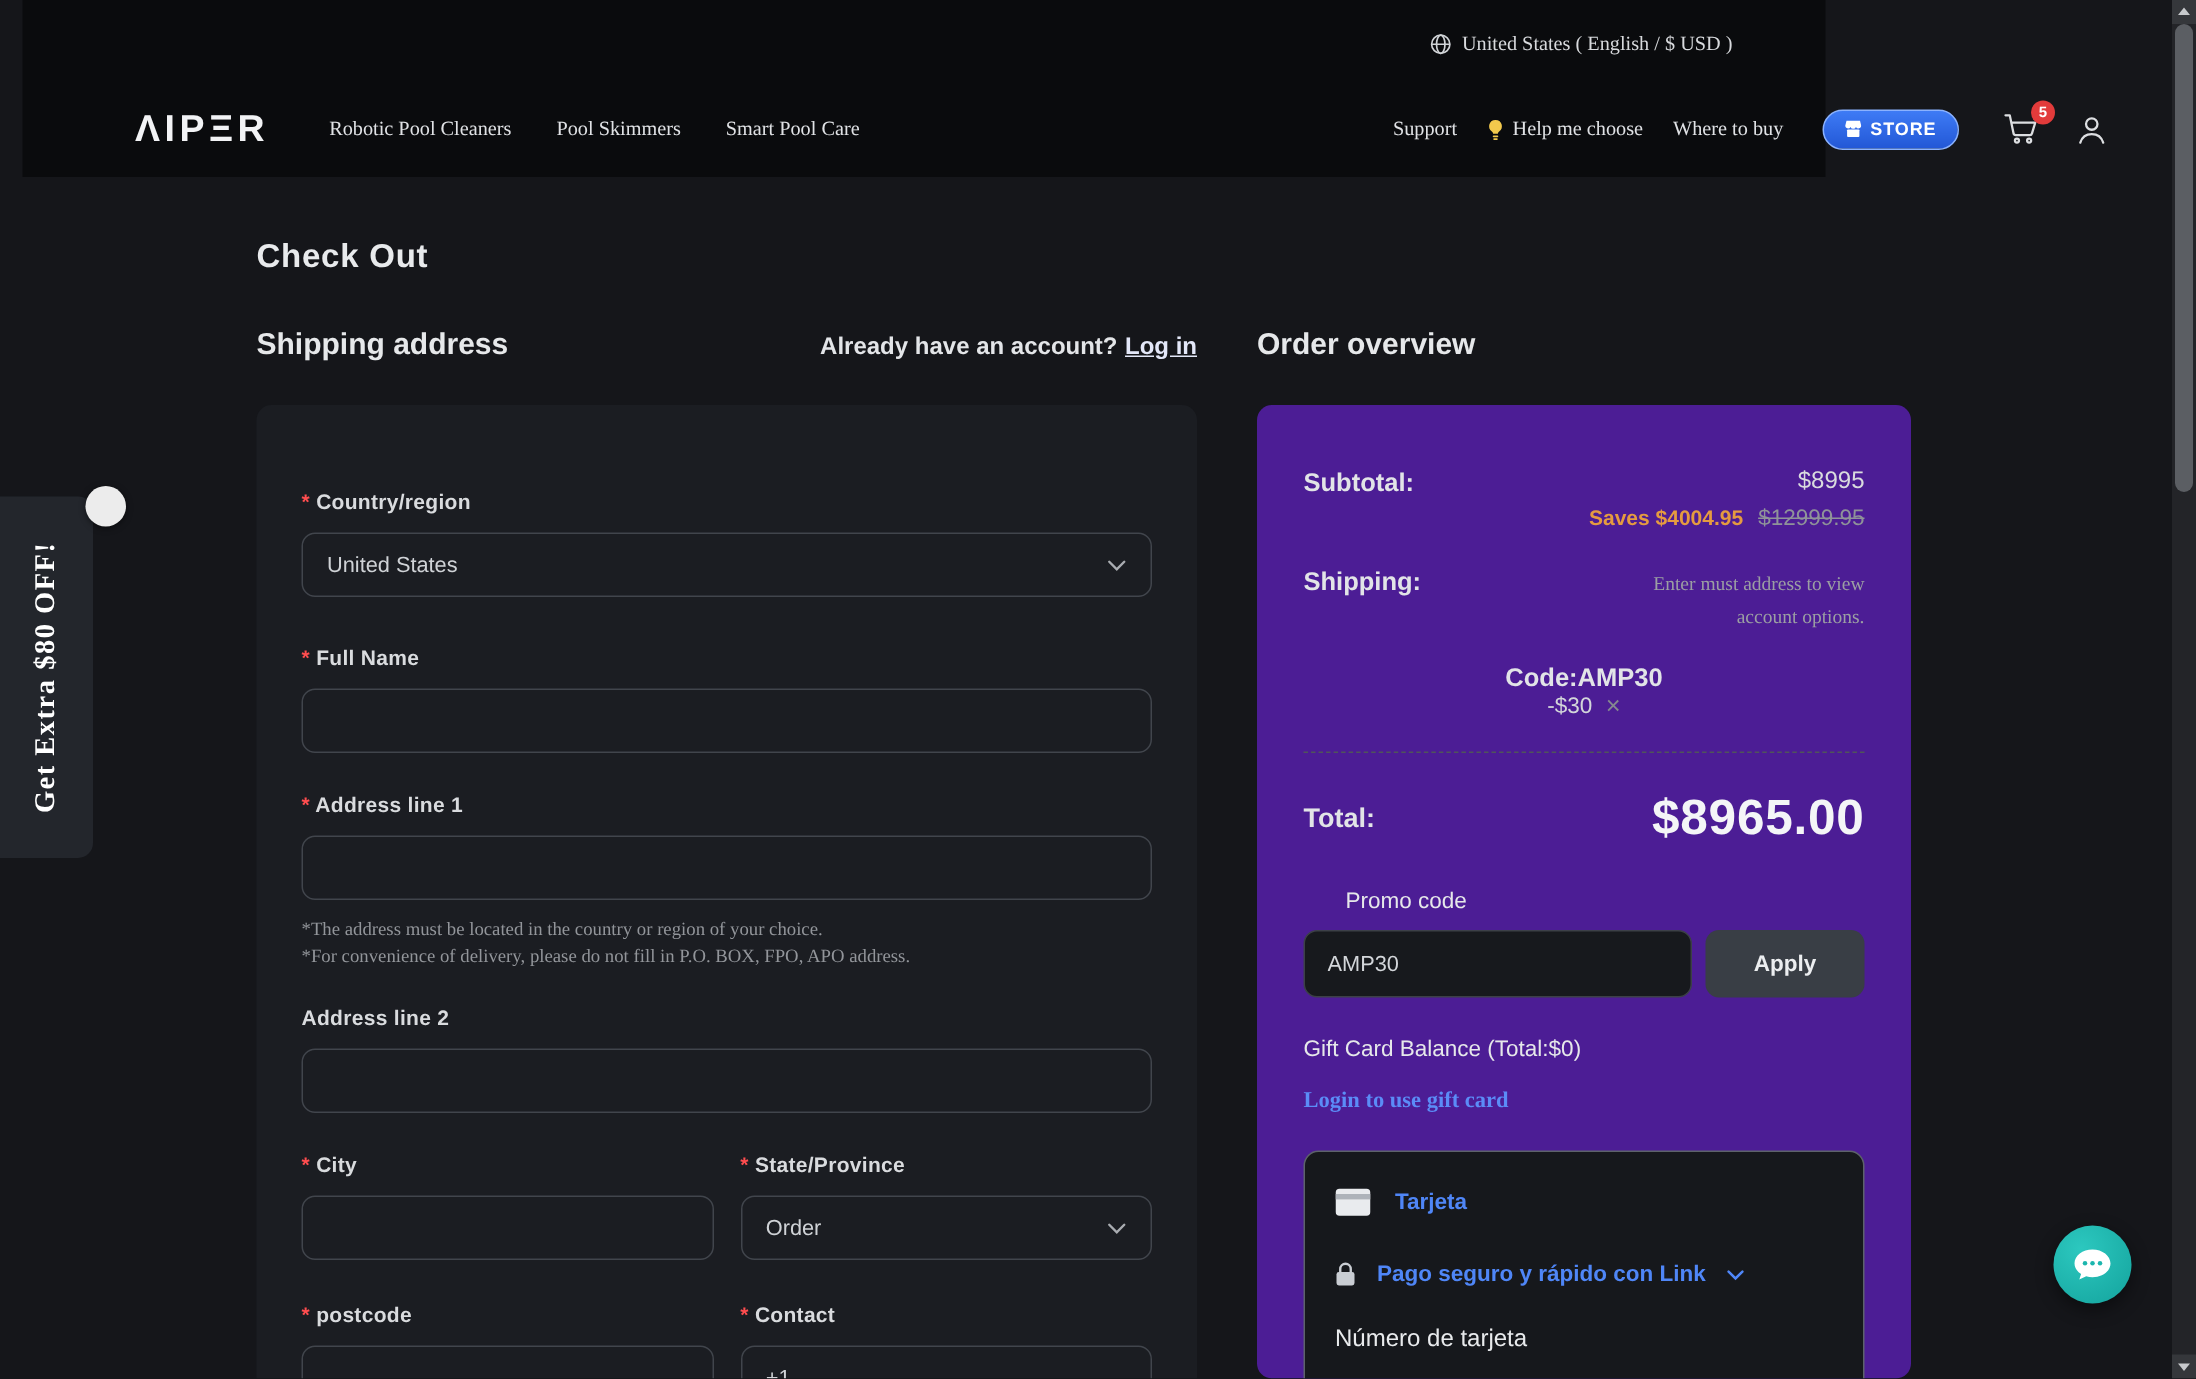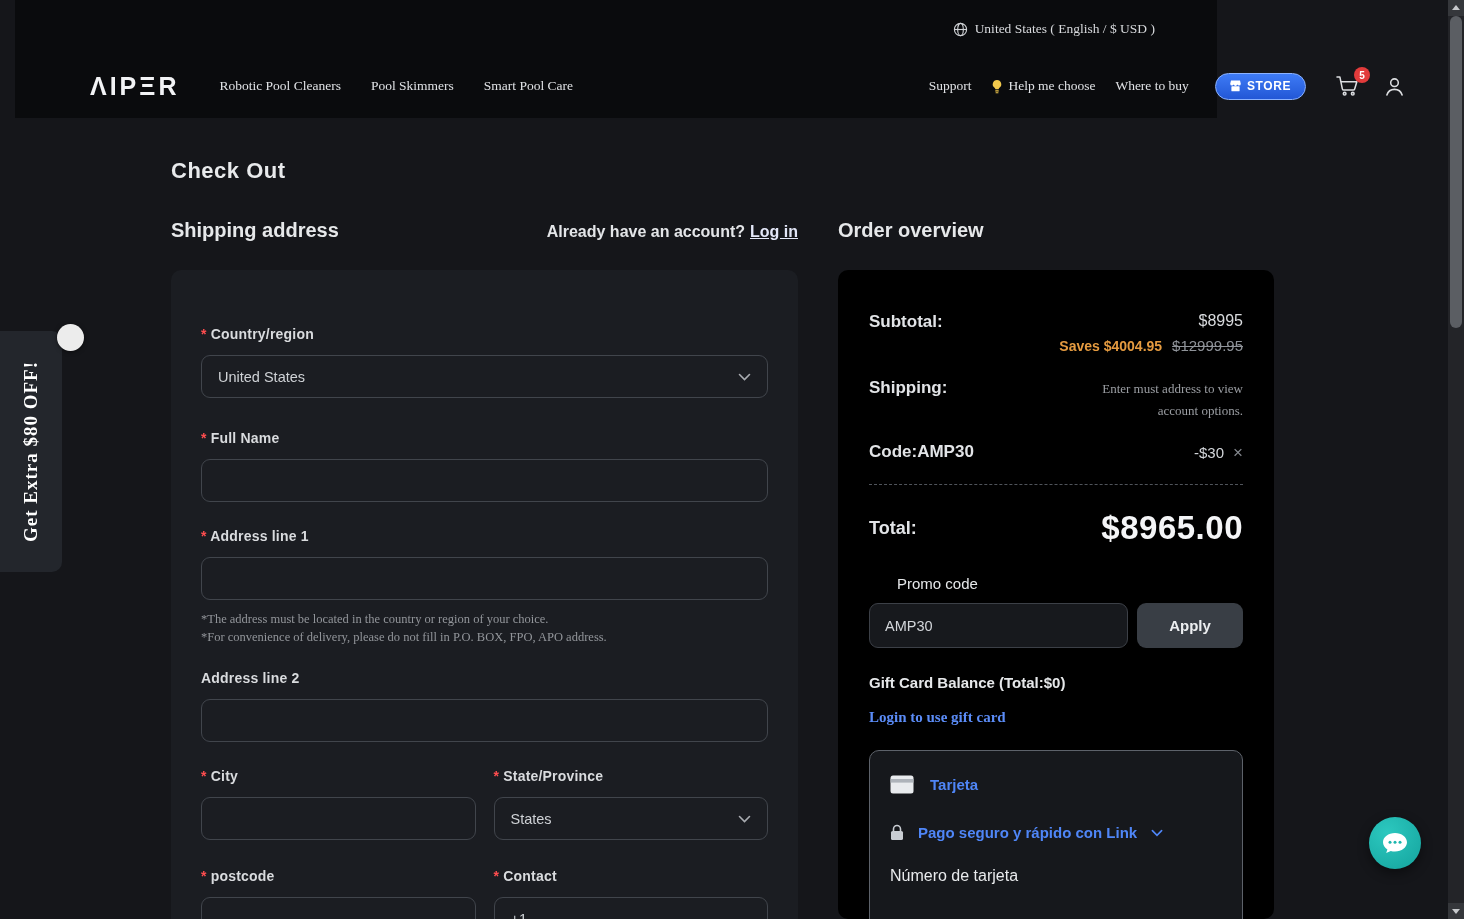--- a/index.html
+++ b/index.html
@@ -47,44 +47,44 @@
   .tinput,.select{margin-top:13px;height:43px;width:100%;box-sizing:border-box;
     border:1px solid #41454c;border-radius:9px;background:transparent;color:#cfd2d6;
     font-size:14.5px;padding:0 16px;font-family:inherit;outline:none;}
   .select{display:flex;align-items:center;justify-content:space-between;cursor:pointer;}
   .g-name{margin-top:32px;} .g-addr1{margin-top:26px;} .notes{margin-top:10px;}
   .g-addr2{margin-top:24px;} .row2a{margin-top:26px;} .row2b{margin-top:28px;}
   .notes div{font-family:"Liberation Serif",serif;font-size:12.5px;color:#92959a;line-height:18px;}
   .row2{display:flex;gap:18px;}
   .row2 .col{flex:1;min-width:0;}
   
-  .order-card{position:absolute;left:838px;top:270px;width:436px;height:649px;background:#000000;
+  .order-card{position:absolute;left:838px;top:270px;width:436px;height:649px;background:#4c1d95;
     border-radius:10px;padding:42px 31px 0;box-sizing:border-box;overflow:hidden;}
   .orow{display:flex;justify-content:space-between;}
   .olabel{font-size:17px;font-weight:700;color:#e2e4e7;}
   .price-now{font-size:16px;color:#d9dbde;text-align:right;}
   .price-line{margin-top:7px;text-align:right;white-space:nowrap;}
   .saves{color:#e59b40;font-size:14px;font-weight:700;}
   .orig{color:#8f9399;font-size:15px;text-decoration:line-through;margin-left:10px;}
   .ship-row{margin-top:23px;}
   .ship-note{font-family:"Liberation Serif",serif;font-size:13px;color:#9b9ea3;text-align:right;line-height:22px;}
-  .code-row{margin-top:20px;align-items:center;}
+  .code-row{margin-top:20px;align-items:center;flex-direction:column;}
   .code-right{display:flex;align-items:center;gap:9px;font-size:15px;color:#d3d6da;}
   .xclose{color:#85898f;font-size:17px;cursor:pointer;line-height:1;}
   .divider{margin-top:22px;border-top:1px dashed #50545b;}
   .total-row{margin-top:24px;align-items:center;}
   .total-label{font-size:18px;font-weight:700;}
   .total-value{font-size:33px;font-weight:700;color:#f4f5f7;letter-spacing:.5px;}
   .promo-label{margin-top:28px;font-size:15px;font-weight:400;margin-left:28px;}
   .promo-row{margin-top:11px;display:flex;}
   .promo-input{width:259px;height:45px;box-sizing:border-box;border:1px solid #3c4047;border-radius:9px;
     background:#17191d;color:#d3d6da;font-size:14.5px;padding:0 15px;font-family:inherit;outline:none;}
   .apply-btn{width:106px;height:45px;margin-left:9px;border:none;border-radius:9px;background:#393e45;
     color:#eceef0;font-size:15px;font-weight:700;cursor:pointer;font-family:inherit;}
-  .gift-label{margin-top:26px;font-size:15px;font-weight:700;}
+  .gift-label{margin-top:26px;font-size:15px;font-weight:400;}
   .gift-link{display:inline-block;margin-top:18px;color:#5b8cf7;font-size:15px;font-weight:700;
     cursor:pointer;font-family:"Liberation Serif",serif;}
   .pay-box{margin-top:24px;border:1px solid #5d626a;border-radius:10px;padding:24px 20px;height:210px;
     box-sizing:border-box;background:#16181c;}
   .pay-row{display:flex;align-items:center;gap:16px;font-size:15px;font-weight:600;color:#4f86f7;cursor:pointer;}
   .pay-row.second{margin-top:30px;gap:14px;}
   .pay-cardnum{margin-top:26px;font-size:16px;color:#e8eaec;}
   
   .side-banner{position:absolute;left:0;top:331px;width:62px;height:241px;background:#23262c;
     border-radius:0 10px 10px 0;display:flex;align-items:center;justify-content:center;cursor:pointer;}
@@ -215,21 +215,21 @@
   </div>
 
   <div class="row2 row2a">
     <div class="col">
       <div class="flabel req">City</div>
       <input class="tinput" style="">
     </div>
     <div class="col">
       <div class="flabel req">State/Province</div>
       <div class="select">
-        <span>States</span>
+        <span>Order</span>
         <span style="display:flex;">
           <svg width="13" height="8" viewBox="0 0 13 8" fill="none" stroke="#a9acb1" stroke-width="1.6" stroke-linecap="round">
               <path d="M1.5 1.5 6.5 6.5 11.5 1.5"></path>
             </svg>
         </span>
       </div>
     </div>
   </div>
 
   <div class="row2 row2b">

